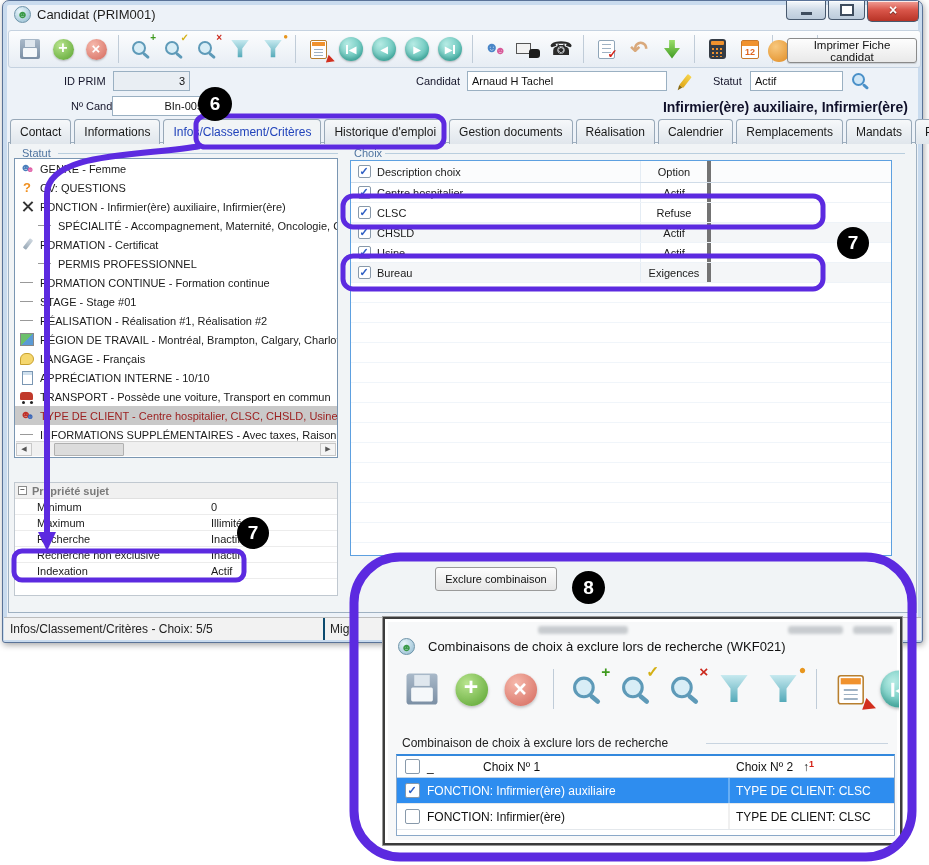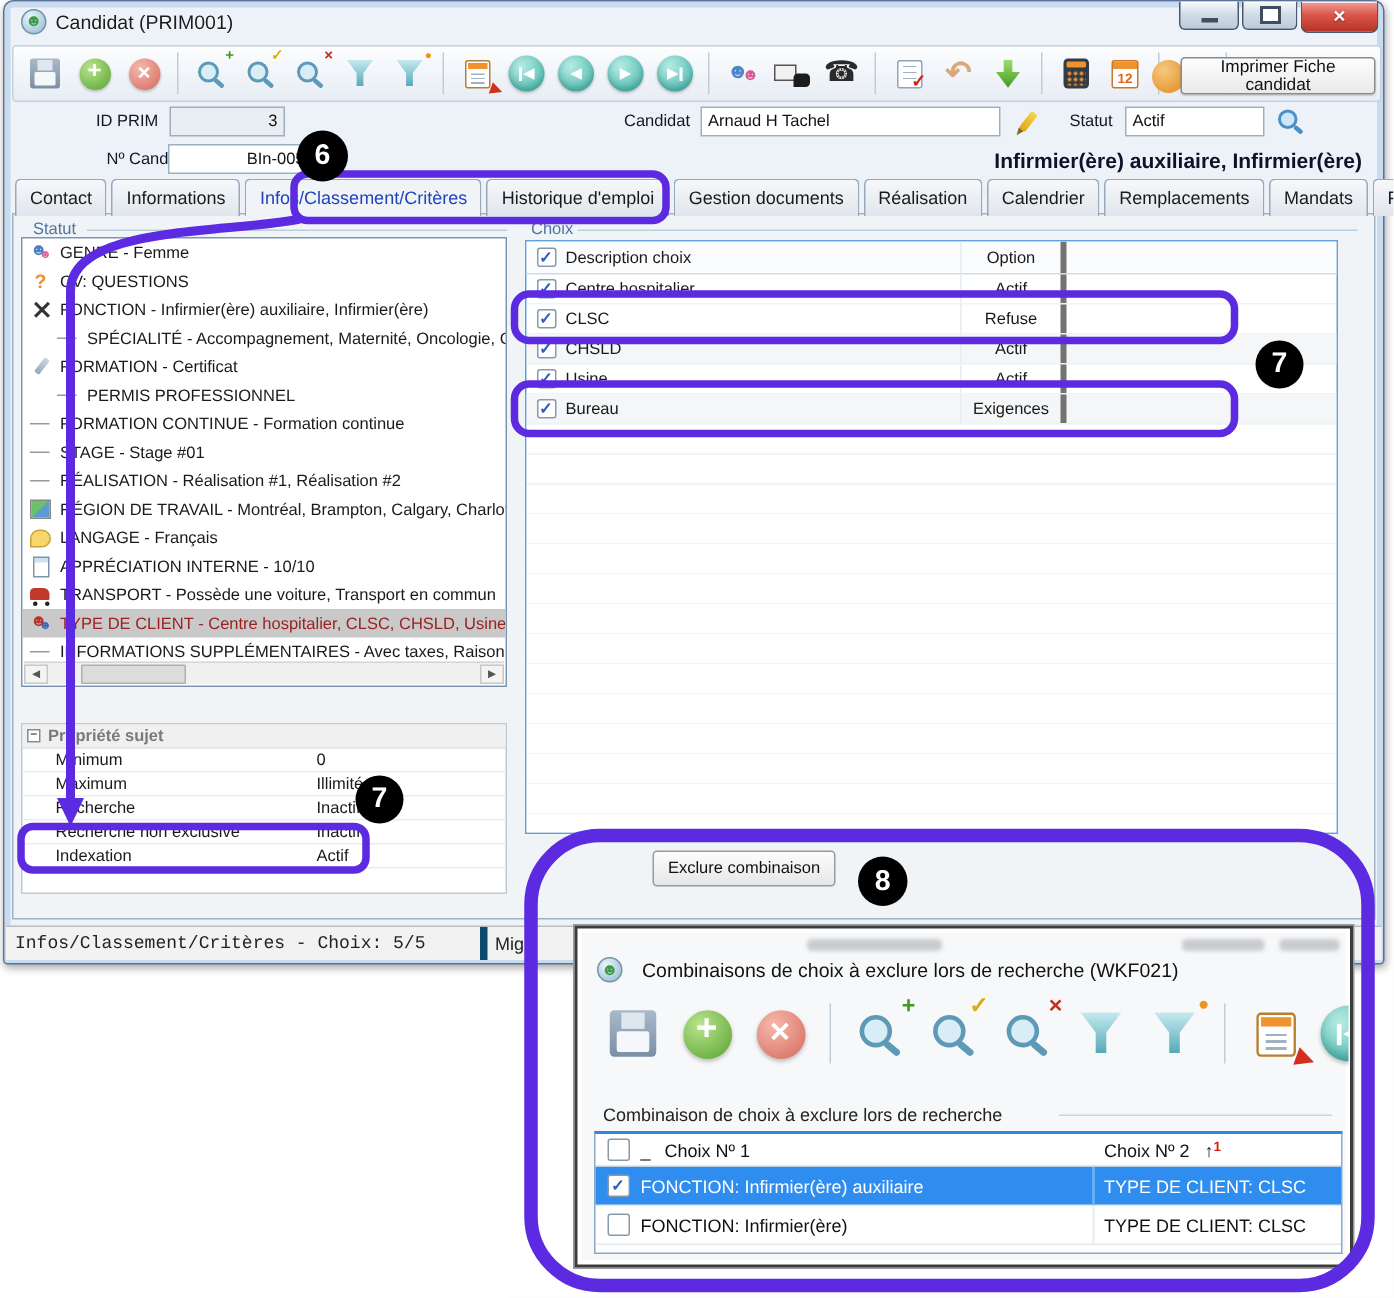--- a/index.html
+++ b/index.html
@@ -165,21 +165,21 @@
   .cfiller{position:absolute;left:0;right:0;top:122px;bottom:0;background:repeating-linear-gradient(#fff 0 19px,#f0f5fa 19px 20px);}
   .cb{width:13px;height:13px;background:#fff;border:1px solid #8899aa;border-radius:2px;display:inline-flex;align-items:center;justify-content:center;flex:0 0 auto;}
   .cb.checked::before{content:"✓";font-size:11px;font-weight:bold;color:#2f5fc4;margin-top:-1px;}
 
   .exclude-btn{position:absolute;left:435px;top:567px;width:122px;height:24px;background:linear-gradient(#fdfdfd,#e6e6e6);
     border:1px solid #9a9a9a;border-radius:3px;font-size:11px;color:#111;display:flex;align-items:center;justify-content:center;z-index:3;}
 
   
   .statusbar{position:absolute;left:4px;top:617px;width:917px;height:23px;background:#f2f2f2;border-top:1px solid #bcbcbc;
     display:flex;align-items:center;font-size:12px;color:#222;z-index:2;}
-  .sb-left{width:321px;padding-left:6px;border-right:5px solid #0c4a6e;height:100%;display:flex;align-items:center;font-family:Liberation Mono, monospace;}
+  .sb-left{width:321px;padding-left:6px;border-right:2px solid #0c4a6e;height:100%;display:flex;align-items:center;}
   .sb-right{padding-left:5px;}
 
   
   .overlay{position:absolute;left:383px;top:617px;width:519px;height:228px;background:#fff;border:2px solid #3c3c3c;
     box-shadow:0 0 0 1px #999;z-index:6;overflow:hidden;}
   .ov-inner{position:absolute;left:3px;top:3px;right:3px;bottom:3px;background:#f7f8f9;}
   .blur-blob{position:absolute;height:8px;background:#9aa0a6;opacity:.5;filter:blur(1.5px);border-radius:3px;}
   .ov-titlerow{position:absolute;left:10px;top:16px;display:flex;align-items:center;gap:7px;}
   .ov-title{font-size:13px;color:#111;}
   .ov-toolbar{position:absolute;left:6px;top:38px;width:505px;height:58px;display:flex;align-items:center;gap:9px;padding-left:8px;overflow:hidden;}
@@ -617,21 +617,21 @@
           </div>
         </div>
       <span class="ov-grplabel">Combinaison de choix à exclure lors de recherche</span>
       <div class="ov-grpline"></div>
       <div class="ov-table">
         <div class="ov-head">
           <span class="ov-cb">
               <span class="cb"></span>
             </span>
           <span class="ov-und">_</span>
-          <span class="ov-c1" style="border-right:none;">Choix Nº 1</span>
+          <span class="ov-c1" style="border-right:none;margin-left:40px;">Choix Nº 1</span>
           <span class="ov-c2"><span>Choix Nº 2</span><span class="sort-wrap">
                 <span class="sort-arrow">↑</span>
                 <span class="sort-num">1</span>
               </span></span>
         </div>
         <div id="ovrows">
             <div class="ovrow sel">
               <span class="ov-cb">
                 <span class="cb checked"></span>
               </span>

